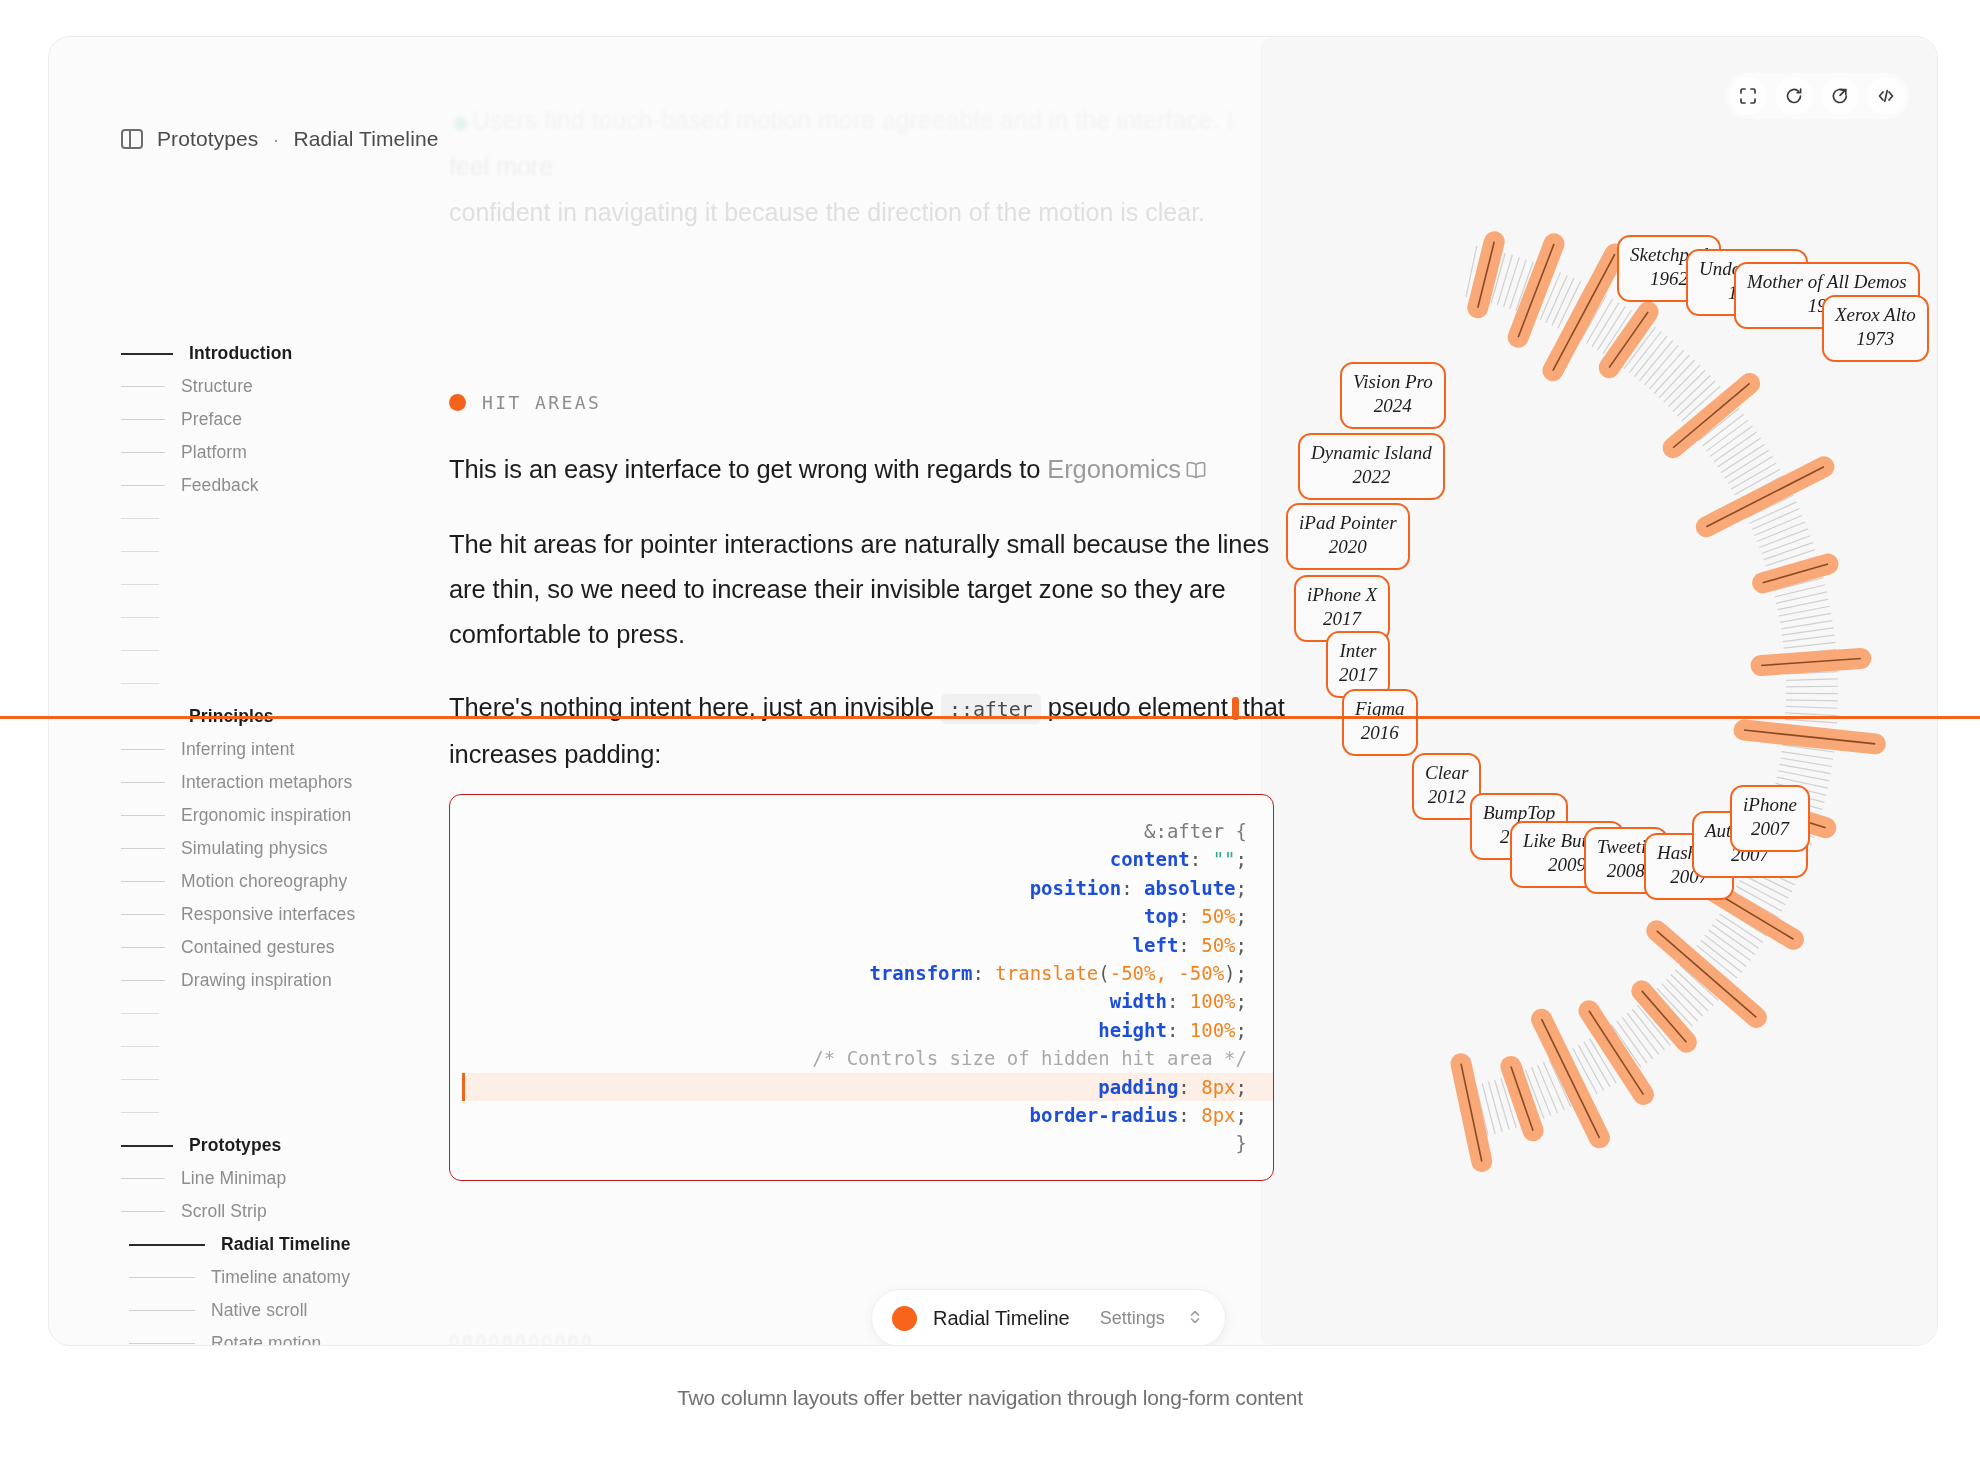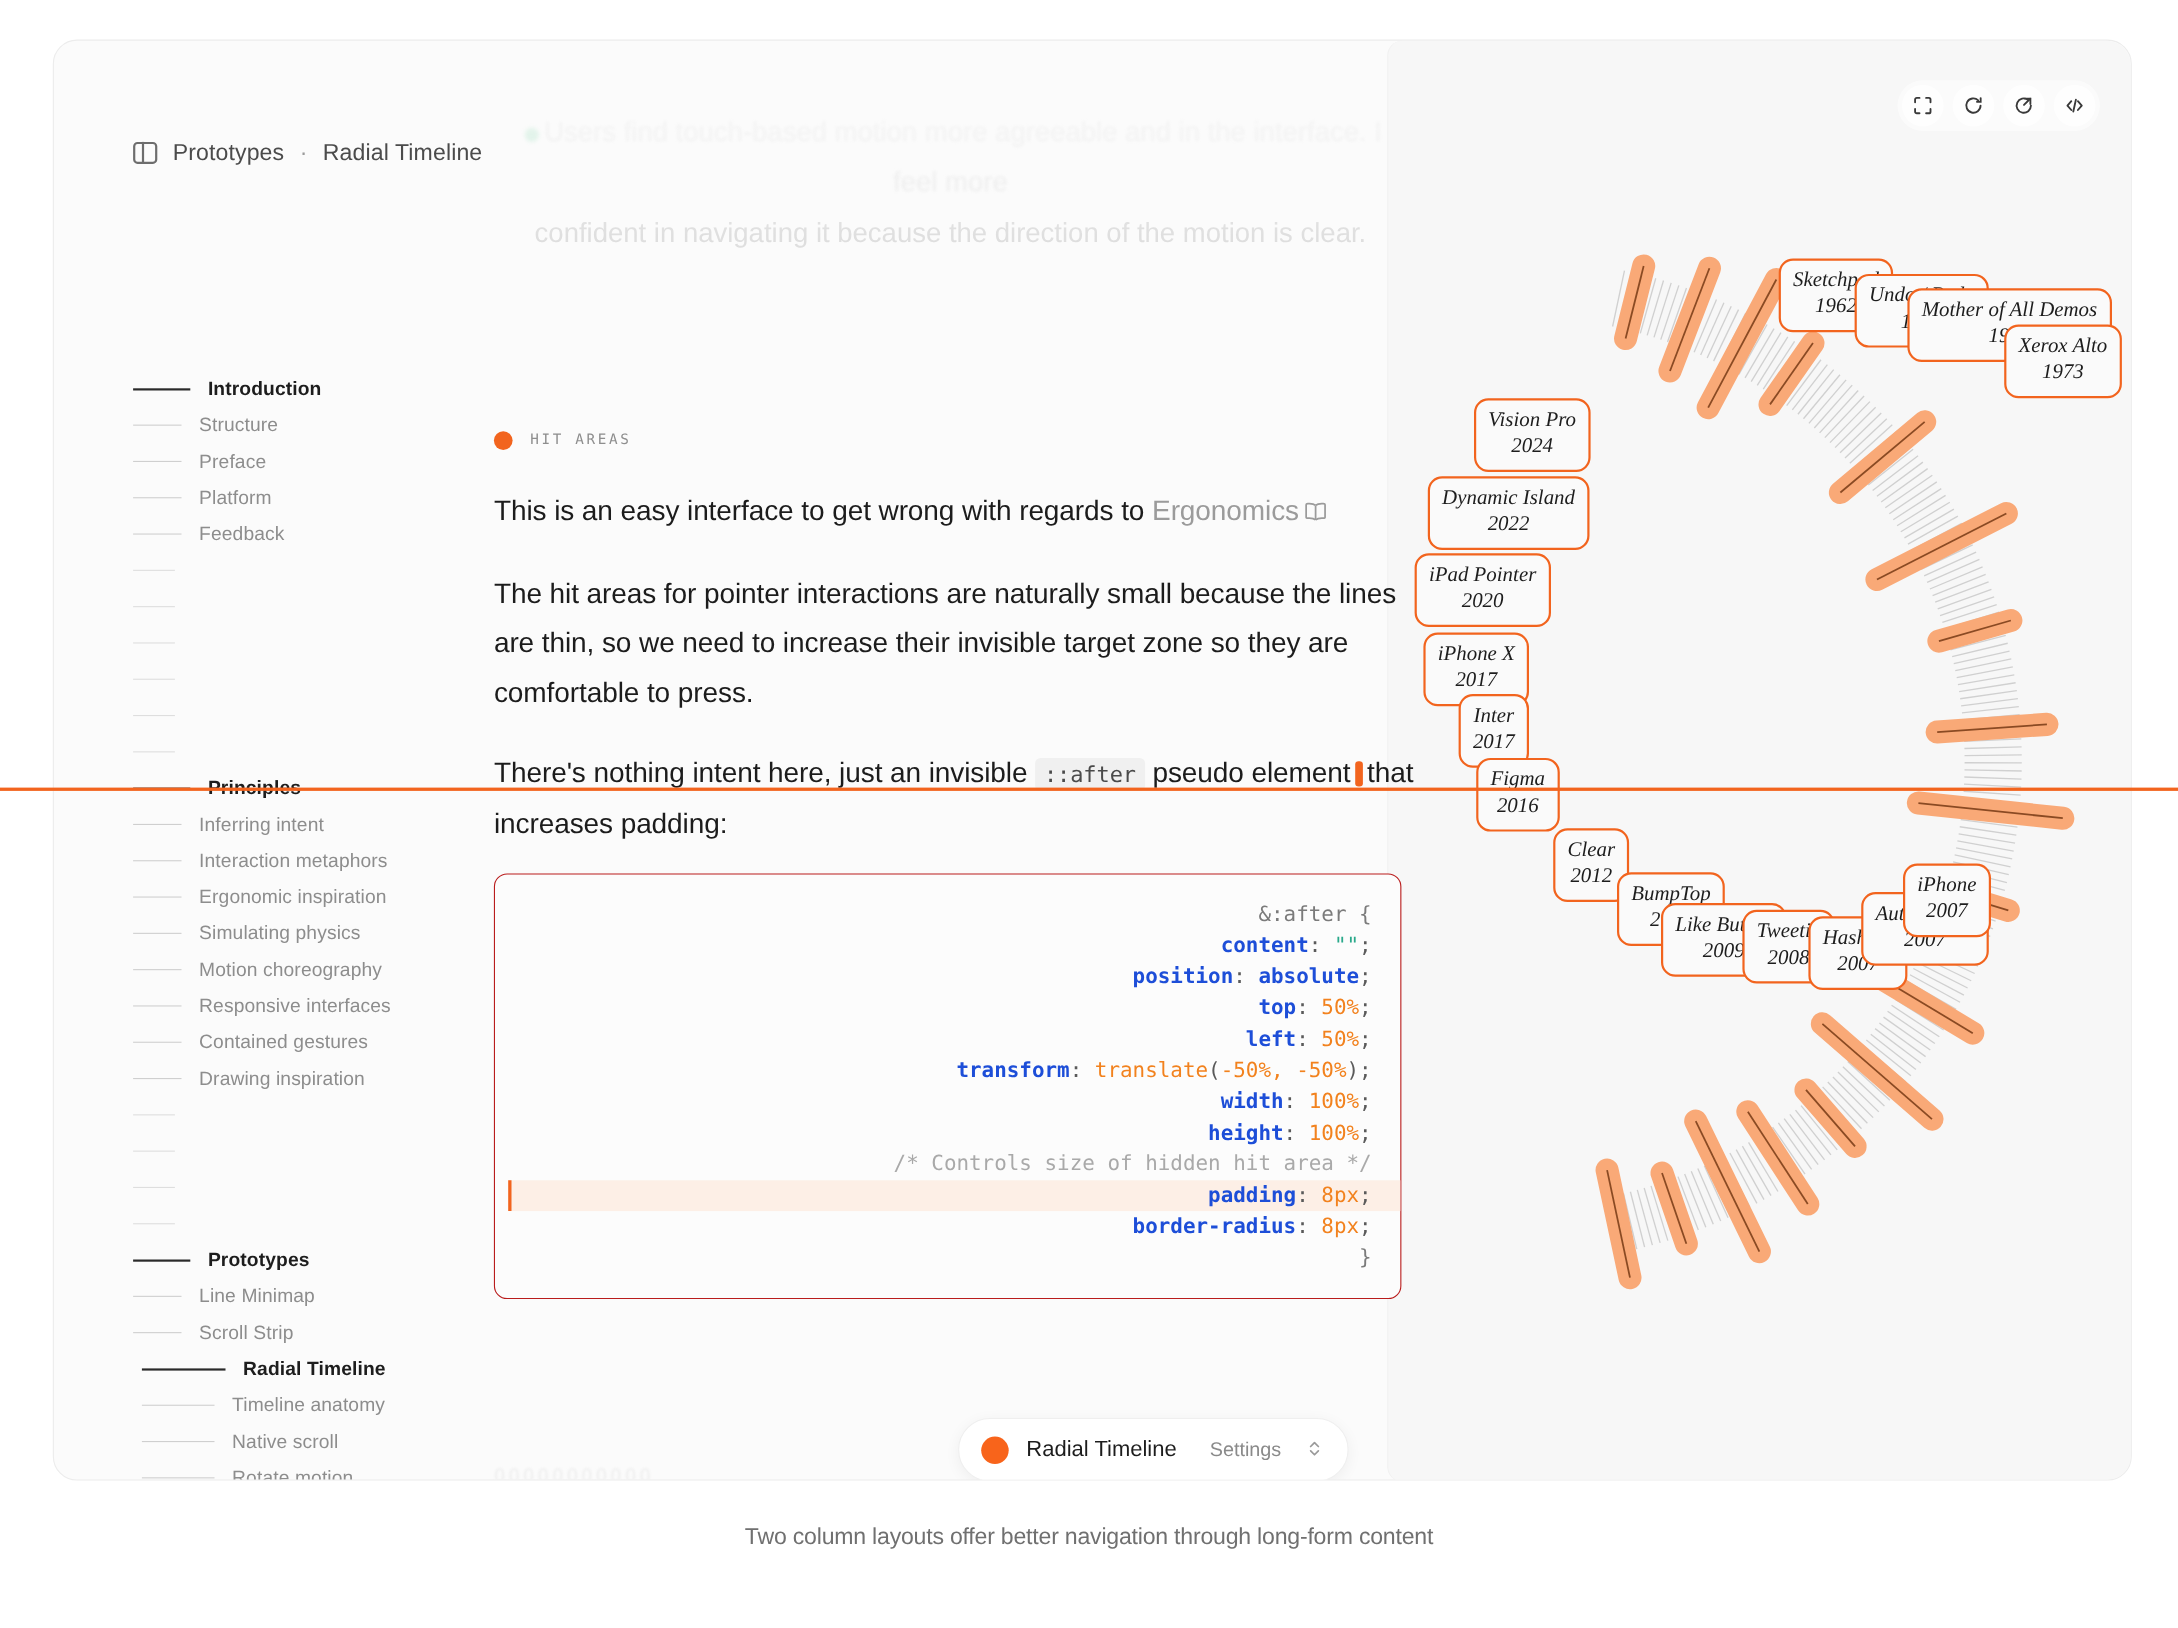--- a/index.html
+++ b/index.html
@@ -41,21 +41,20 @@
   #breadcrumb .bc-sep  { font-size: 21px; color: #9a9a9a; }
 
   
   #ghost-text {
     position: absolute; left: 400px; top: 60px; width: 830px;
     font-size: 25px; line-height: 46px; color: #d7d7d7;
     -webkit-mask-image: linear-gradient(to bottom, rgba(0,0,0,.25), rgba(0,0,0,.55) 45%, rgba(0,0,0,.85));
             mask-image: linear-gradient(to bottom, rgba(0,0,0,.25), rgba(0,0,0,.55) 45%, rgba(0,0,0,.85));
     filter: blur(.6px);
     z-index: 5;
-    text-align: center;
   }
   #ghost-text .gl1 { color: #e6e6e6; filter: blur(1.6px); }
   #ghost-text .gdot {
     display: inline-block; width: 13px; height: 13px; border-radius: 50%;
     background: #7fd8a8; opacity: .5; margin: 0 5px -1px 5px; filter: blur(1.5px);
   }
 
   
   #sidebar {
     position: absolute; left: 72px; top: 300px;
@@ -92,21 +91,21 @@
     z-index: 8;
   }
   #eyebrow {
     display: flex; align-items: center; gap: 16px; margin-bottom: 34px;
   }
   #eyebrow .dot {
     width: 17px; height: 17px; border-radius: 50%; background: #f2641e; flex: none;
   }
   #eyebrow .txt {
     font-family: "DejaVu Sans Mono", monospace;
-    font-size: 13px; letter-spacing: 2.4px; color: #8e8e8e;
+    font-size: 18px; letter-spacing: 2.4px; color: #8e8e8e;
   }
   #article p {
     font-size: 25.5px; line-height: 45px; color: #1c1c1c;
     margin-bottom: 28px; letter-spacing: -.1px;
   }
   #article .muted-link { color: #9b9b9b; }
   .book-icon { display: inline-block; vertical-align: -2px; margin-left: 4px; }
   code.inline {
     font-family: "DejaVu Sans Mono", monospace;
     font-size: 20px; background: #f0f0f0; color: #4a4a4a;

